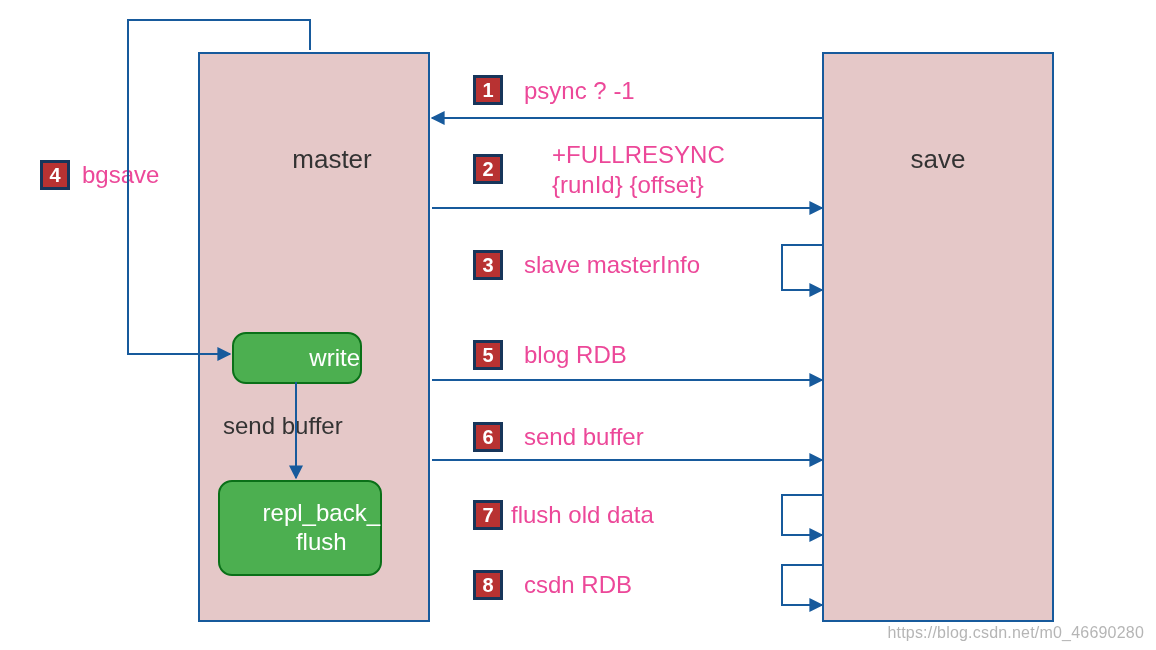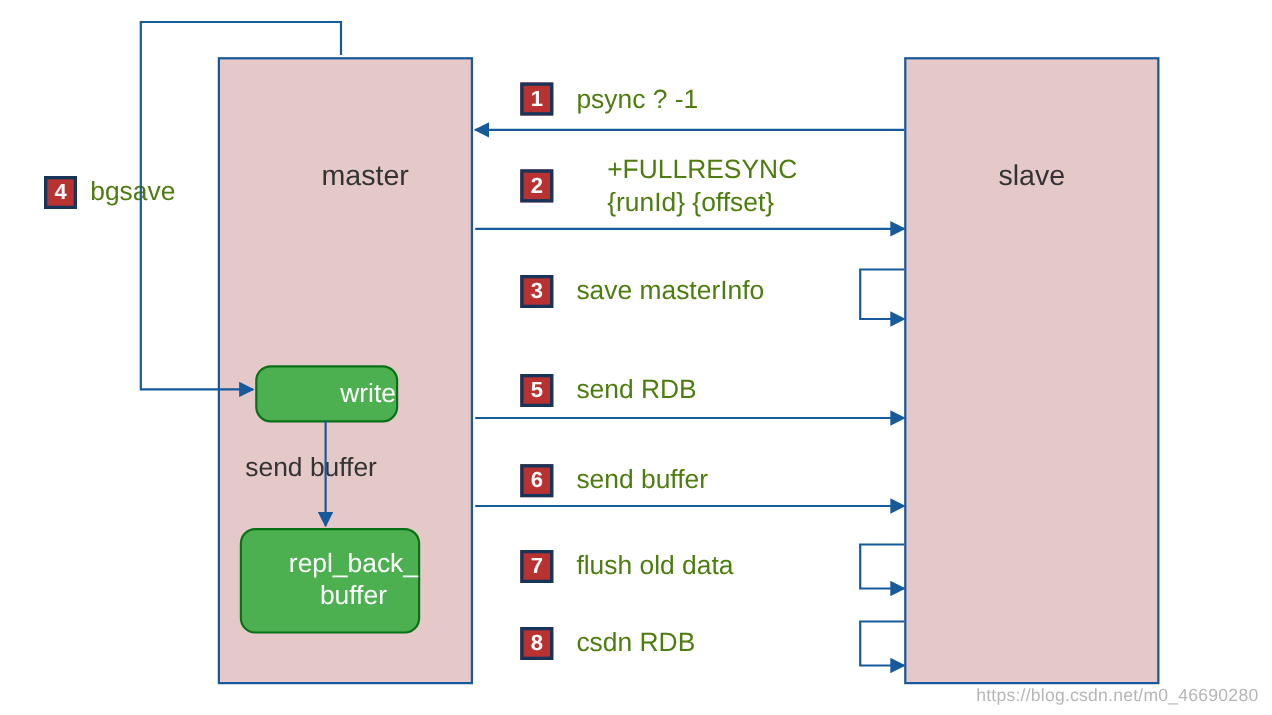--- a/index.html
+++ b/index.html
@@ -76,21 +76,21 @@
     font-size: 20px;
     font-weight: bold;
     display: flex;
     align-items: center;
     justify-content: center;
     box-sizing: border-box;
   }
   .step-label {
     position: absolute;
     font-size: 24px;
-    color: #4d7c0f;
+    color: #ec4899;
     line-height: 1.25;
   }
   .internal-label {
     position: absolute;
     font-size: 24px;
     color: #333;
   }
   svg.wires {
     position: absolute;
     left: 0; top: 0;
@@ -108,69 +108,69 @@
   }
 </style>
 </head>
 <body>
 
 <div class="box master-box">
   <span class="node-title">master</span>
 </div>
 
 <div class="box slave-box">
-  <span class="node-title">slave</span>
+  <span class="node-title">save</span>
 </div>
 
 <div class="green-node write-node">
   <span>write</span>
 </div>
 
 <div class="green-node buffer-node">
   <span style="white-space:pre;">repl_back_
-buffer</span>
+flush</span>
 </div>
 
 <div class="internal-label" style="left:223px; top:412px;">send buffer</div>
 
 <div class="step-badge" style="left:473px; top:75px;">
   <span>1</span>
 </div>
 <div class="step-label" style="left:524px; top:76px;">psync ? -1</div>
 
 <div class="step-badge" style="left:473px; top:154px;">
   <span>2</span>
 </div>
 <div class="step-label" style="left:552px; top:140px; white-space:pre;">+FULLRESYNC
 {runId} {offset}</div>
 
 <div class="step-badge" style="left:473px; top:250px;">
   <span>3</span>
 </div>
-<div class="step-label" style="left:524px; top:250px;">save masterInfo</div>
+<div class="step-label" style="left:524px; top:250px;">slave masterInfo</div>
 
 <div class="step-badge" style="left:40px; top:160px;">
   <span>4</span>
 </div>
 <div class="step-label" style="left:82px; top:160px;">bgsave</div>
 
 <div class="step-badge" style="left:473px; top:340px;">
   <span>5</span>
 </div>
-<div class="step-label" style="left:524px; top:340px;">send RDB</div>
+<div class="step-label" style="left:524px; top:340px;">blog RDB</div>
 
 <div class="step-badge" style="left:473px; top:422px;">
   <span>6</span>
 </div>
 <div class="step-label" style="left:524px; top:422px;">send buffer</div>
 
 <div class="step-badge" style="left:473px; top:500px;">
   <span>7</span>
 </div>
-<div class="step-label" style="left:524px; top:500px;">flush old data</div>
+<div class="step-label" style="left:511px; top:500px;">flush old data</div>
 
 <div class="step-badge" style="left:473px; top:570px;">
   <span>8</span>
 </div>
 <div class="step-label" style="left:524px; top:570px;">csdn RDB</div>
 
 <svg class="wires">
   <defs>
     <marker id="arrow" viewBox="0 0 10 10" refX="9" refY="5" markerWidth="7" markerHeight="7" orient="auto-start-reverse">
       <path d="M 0 0 L 10 5 L 0 10 z" fill="#175a9c"></path>

